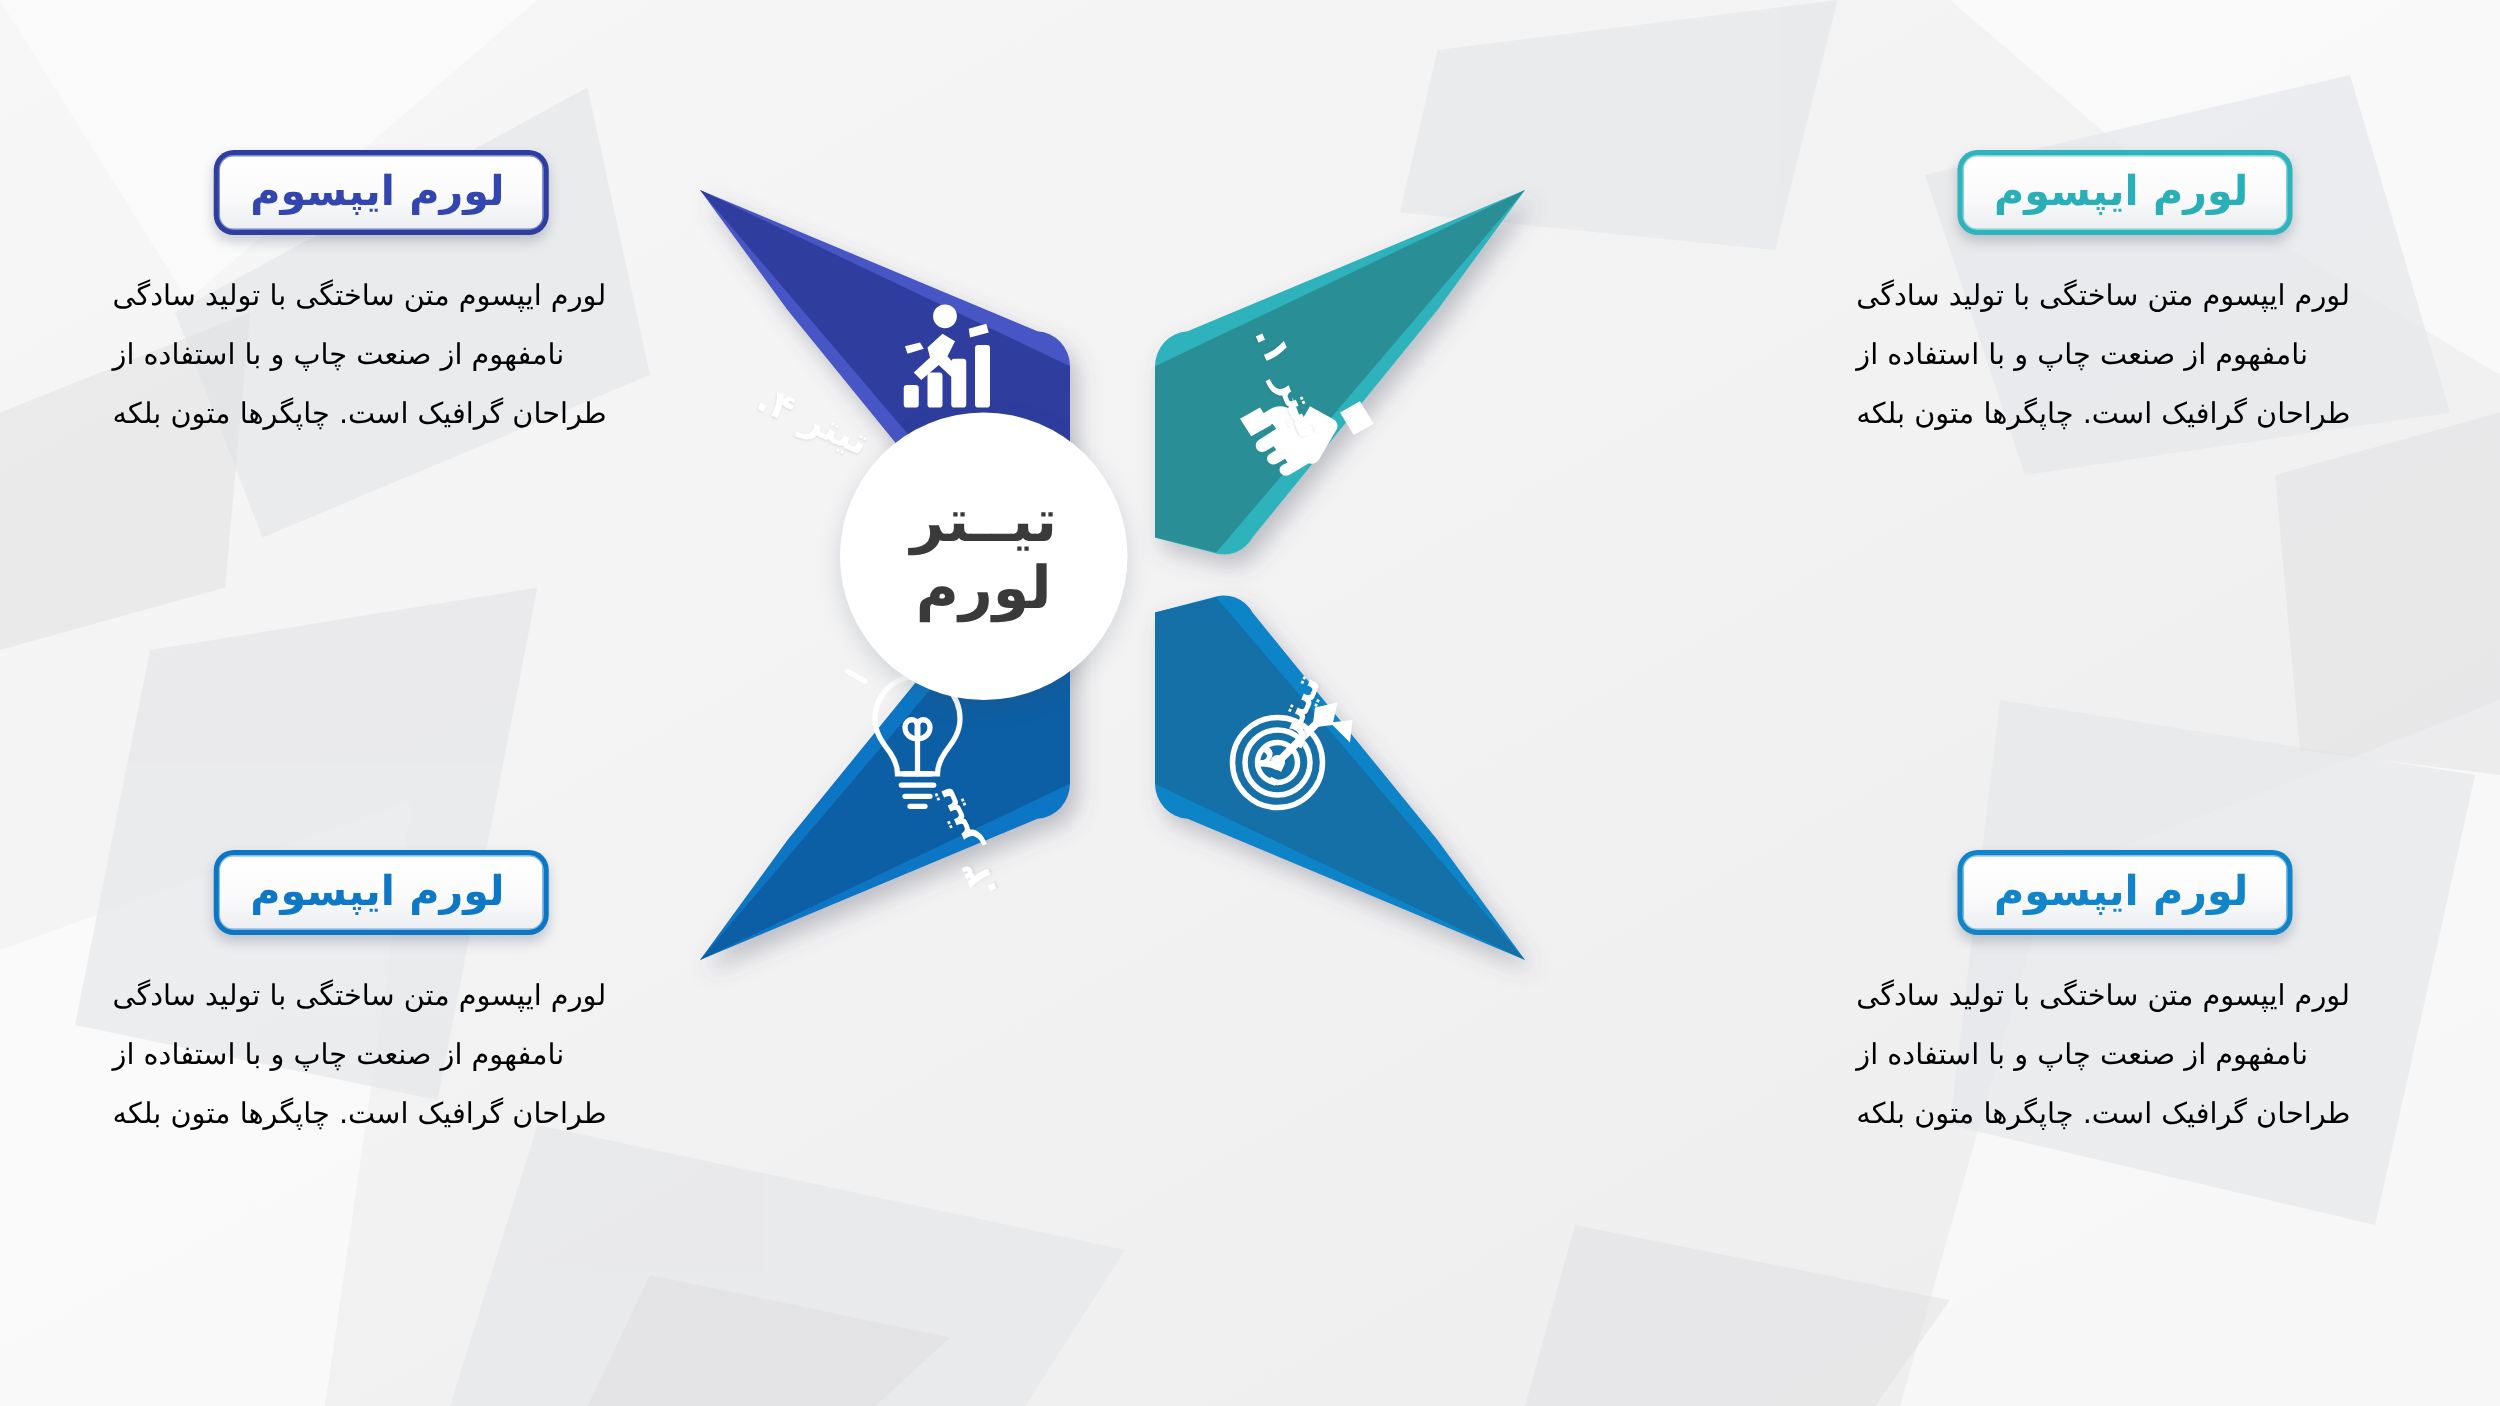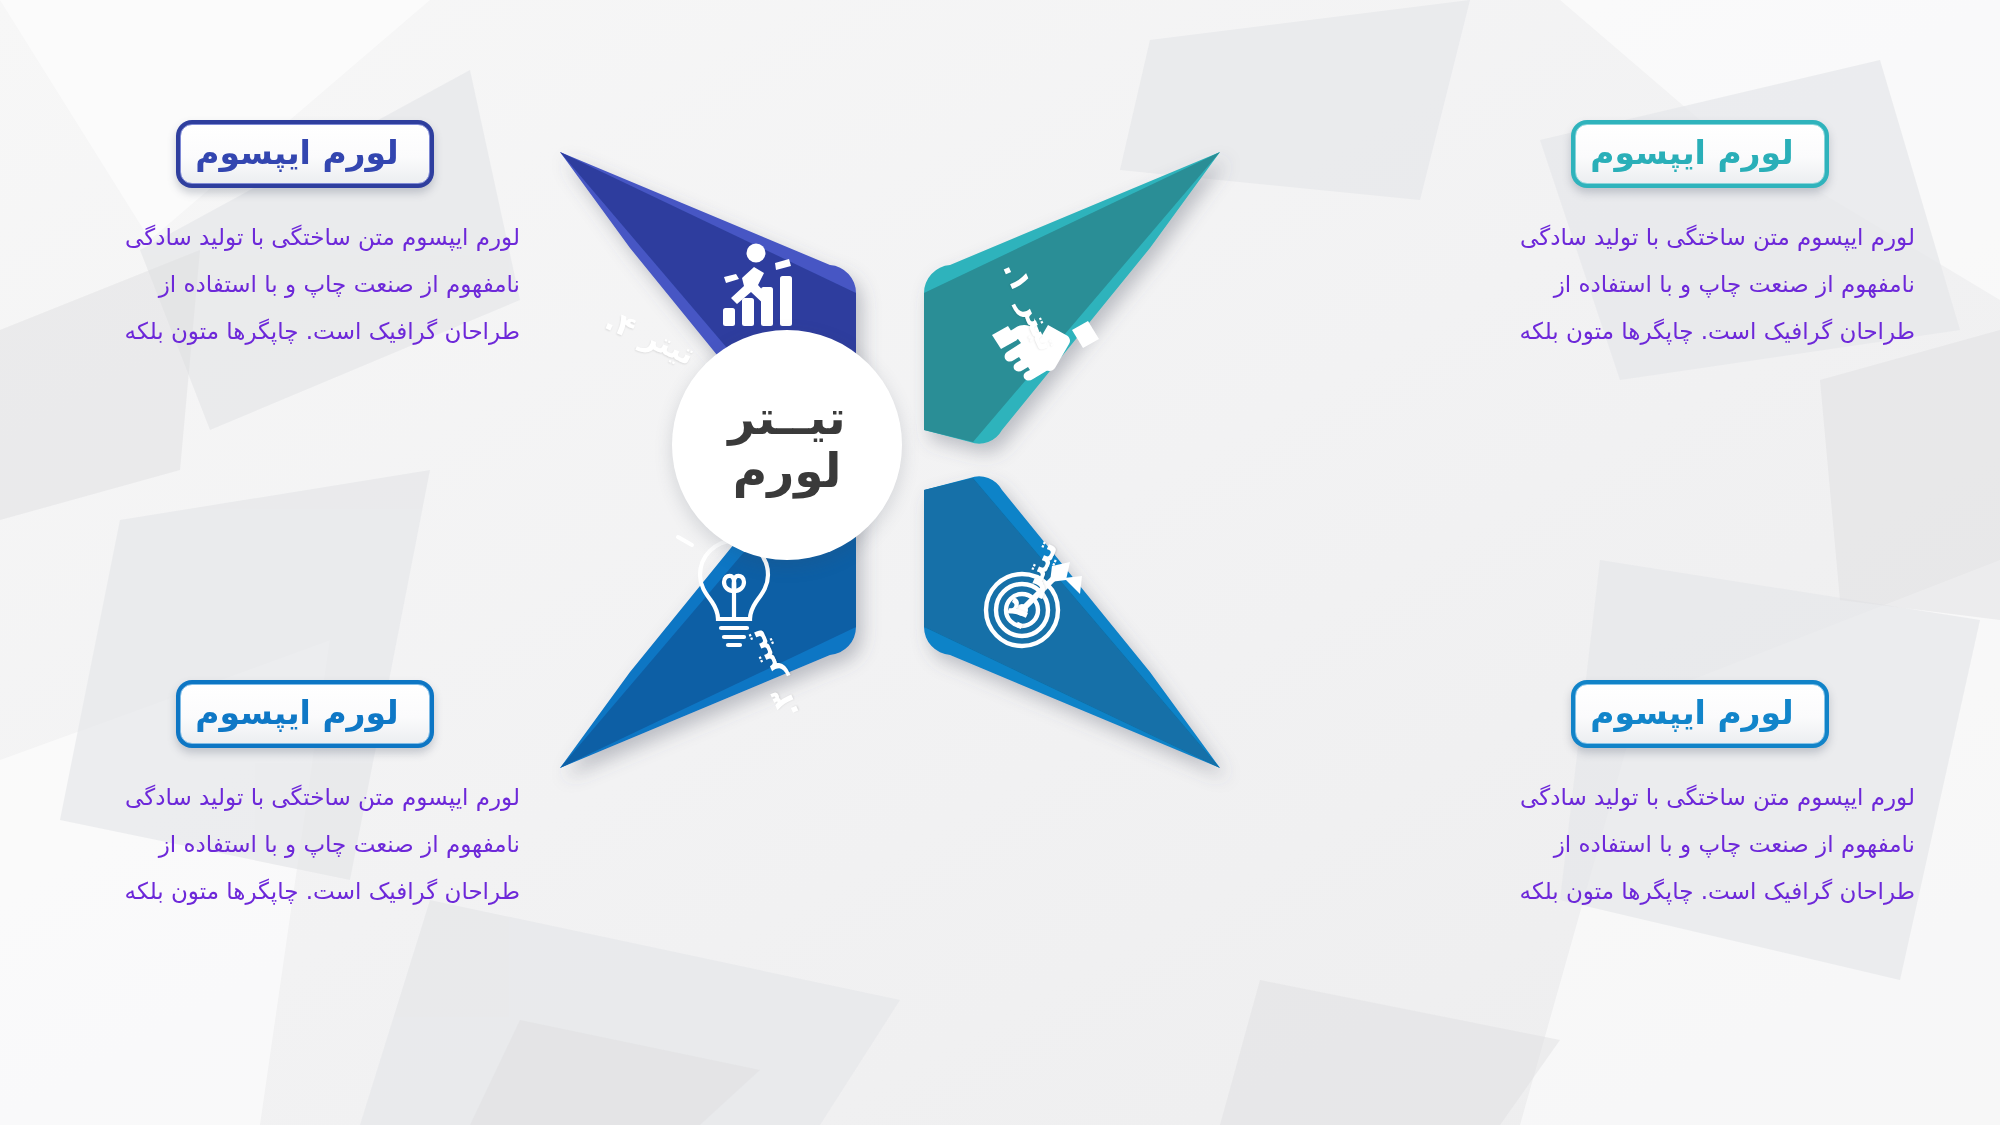--- a/index.html
+++ b/index.html
@@ -30,21 +30,21 @@
   .badge{
     display:inline-block;
     border-radius:16px;
     padding:4px;
     position:relative;
     box-shadow:0 5px 9px rgba(90,100,120,.30);
   }
   .badge-inner{
     border-radius:12px;
     background:linear-gradient(180deg,#ffffff 0%,#fbfbfc 55%,#eceef1 100%);
-    padding:11px 30px 14px 14px;
+    padding:11px 30px 14px 24px;
     border:1.5px solid rgba(255,255,255,.9);
   }
   .badge-text{
     font-size:33px;
     font-weight:bold;
     line-height:1;
     white-space:nowrap;
     letter-spacing:0px;
   }
   
@@ -61,22 +61,22 @@
   .badge.c-blue .badge-text{color:#0f78c6;}
 
   .badge.c-cyan{background:#1183C8;}
   .badge.c-cyan .badge-inner{border-color:#87c4e8;}
   .badge.c-cyan .badge-text{color:#1285ca;}
 
   .para{
     margin-top:26px;
     font-size:23px;
     line-height:2.05;
-    color:#6d28d9;
-    text-align:right;
+    color:#000000;
+    text-align:left;
     direction:rtl;
   }
 
   
   #center-circle{
     position:absolute;
     left:672px;top:330px;
     width:230px;height:230px;
     border-radius:50%;
     background:#ffffff;

